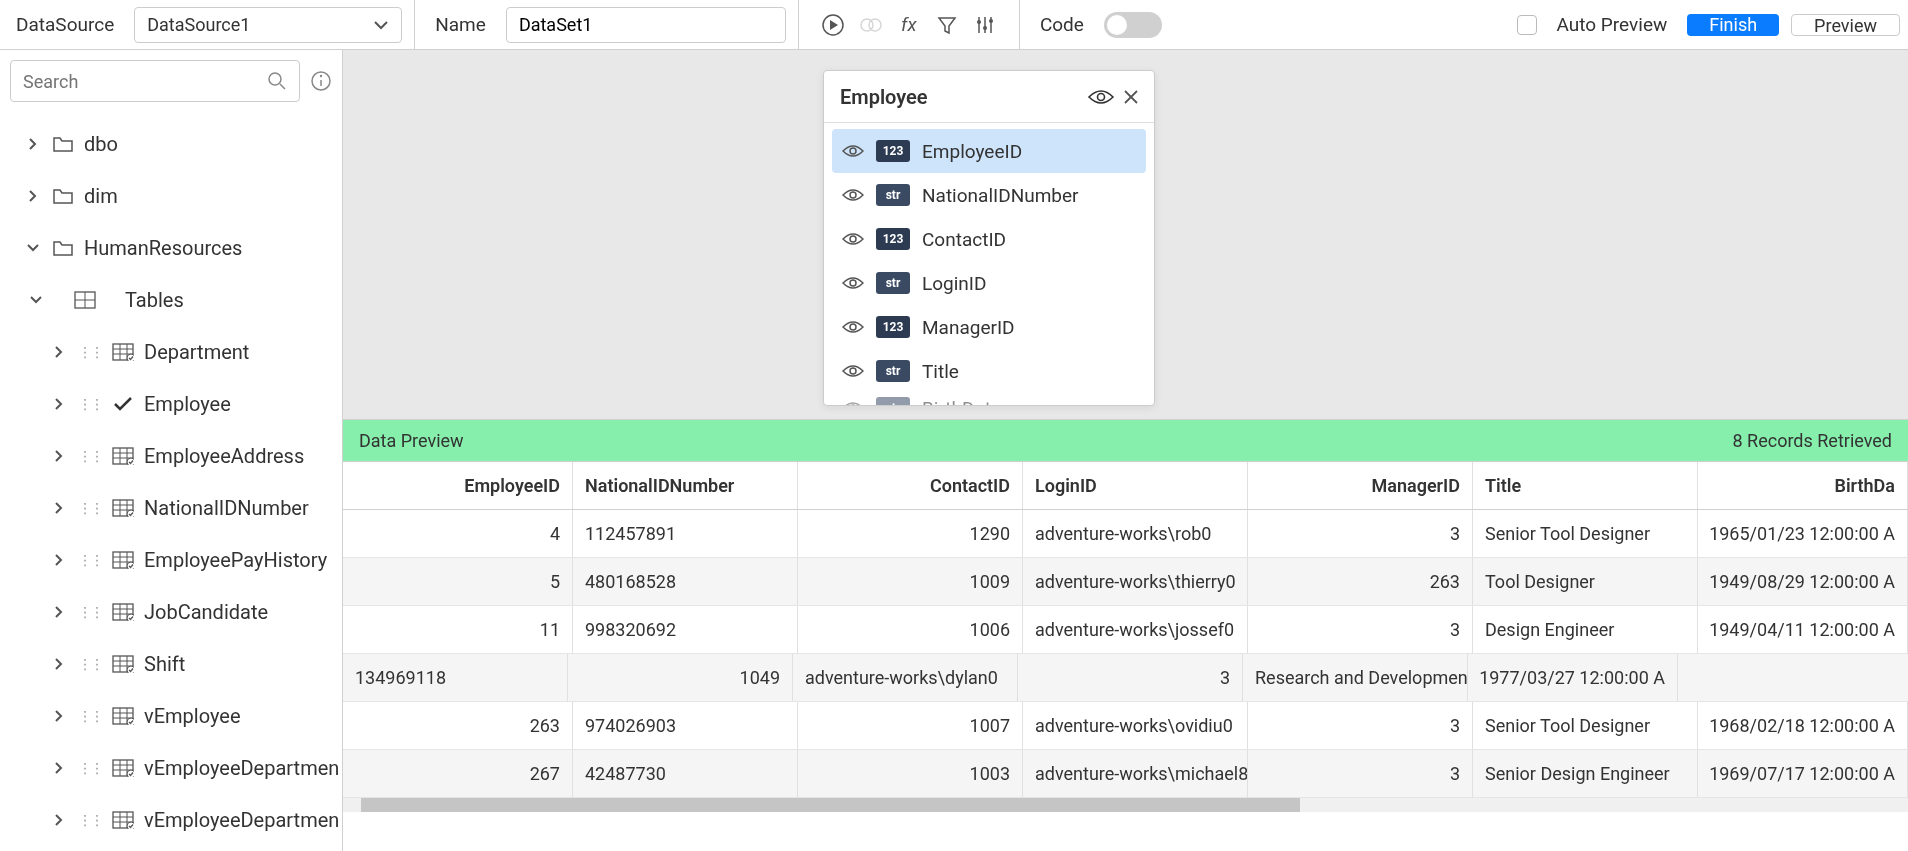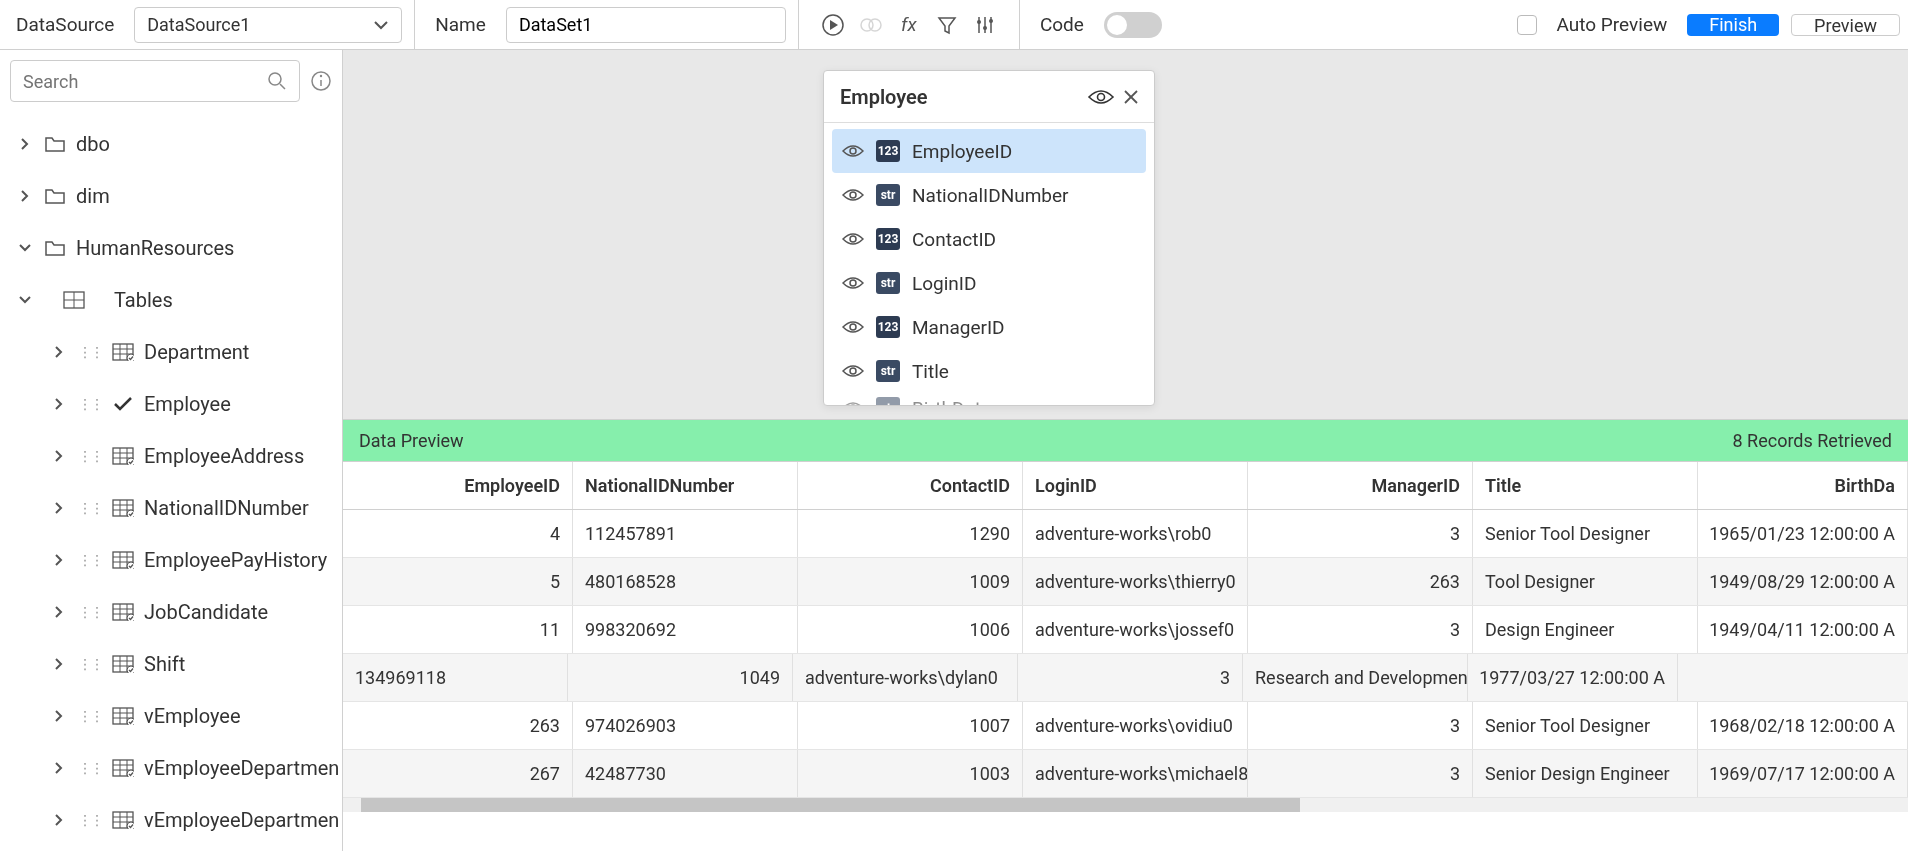--- a/index.html
+++ b/index.html
@@ -20,36 +20,36 @@
 .btn-primary { background: #0a7cff; color: #fff; }
 .btn-secondary { background: #fff; border: 1px solid #ccc; color: #333; }
 
 .body { display: flex; height: 801px; }
 .sidebar { width: 344px; border-right: 1px solid #d0d0d0; display: flex; flex-direction: column; }
 .search-row { display: flex; align-items: center; padding: 10px; gap: 10px; }
 .search-box { flex: 1; height: 42px; border: 1px solid #ccc; border-radius: 4px; display: flex; align-items: center; padding: 0 12px; }
 .search-box input { border: none; outline: none; width: 100%; font-size: 18px; }
 .info-icon { width: 22px; height: 22px; }
 .tree { flex: 1; overflow-y: auto; padding-top: 6px; }
-.tree-item { display: flex; align-items: center; height: 52px; padding-left: 16px; gap: 10px; font-size: 20px; cursor: pointer; }
-.tree-item.l1 { padding-left: 16px; gap: 29px; }
+.tree-item { display: flex; align-items: center; height: 52px; padding-left: 24px; gap: 10px; font-size: 20px; cursor: pointer; }
+.tree-item.l1 { padding-left: 27px; gap: 29px; }
 .tree-item.l2 { padding-left: 50px; }
 .tree-item .chevw { width: 18px; display: flex; justify-content: center; }
 .grip { color: #999; font-size: 14px; letter-spacing: -2px; }
 
 .main { flex: 1; display: flex; flex-direction: column; background: #e8e8e8; position: relative; }
 .canvas { flex: 1; position: relative; }
 .field-panel { position: absolute; left: 480px; top: 20px; width: 332px; background: #fff; border: 1px solid #ccc; border-radius: 4px; box-shadow: 0 2px 8px rgba(0,0,0,0.08); }
 .field-header { display: flex; align-items: center; height: 52px; padding: 0 16px; font-size: 20px; font-weight: 600; border-bottom: 1px solid #ddd; }
 .field-header .close { margin-left: 10px; font-size: 16px; cursor: pointer; }
 .field-header .eye { margin-left: auto; }
 .field-list { padding: 6px 8px; max-height: 282px; overflow: hidden; }
 .field-row { display: flex; align-items: center; height: 44px; gap: 12px; padding: 0 10px; border-radius: 4px; font-size: 19px; }
 .field-row.selected { background: #cde4fb; }
-.type-badge { width: 24px; height: 22px; border-radius: 3px; color: #fff; background: #3a4a63; font-size: 12px; font-weight: 700; display: flex; align-items: center; justify-content: center; }
+.type-badge { width: 34px; height: 22px; border-radius: 3px; color: #fff; background: #3a4a63; font-size: 12px; font-weight: 700; display: flex; align-items: center; justify-content: center; }
 .type-badge.num { background: #2d3b52; }
 .field-row.partial { opacity: 0.55; height: 30px; overflow: hidden; }
 
 .preview-strip { background: #86efac; height: 42px; border-top: 1px solid #d0d0d0; display: flex; align-items: center; padding: 0 16px; font-size: 18px; position: relative; }
 .preview-strip .right { position: absolute; right: 16px; }
 .grid { flex: 0 0 390px; background: #fff; display: flex; flex-direction: column; border-top: 1px solid #d0d0d0; overflow: hidden; }
 .grid-head { display: flex; height: 48px; border-bottom: 1px solid #d0d0d0; background: #fff; font-weight: 600; font-size: 18px; }
 .grid-body { overflow-y: auto; }
 .grid-row { display: flex; height: 48px; border-bottom: 1px solid #e5e5e5; font-size: 18px; }
 .grid-row.alt { background: #f5f5f5; }

